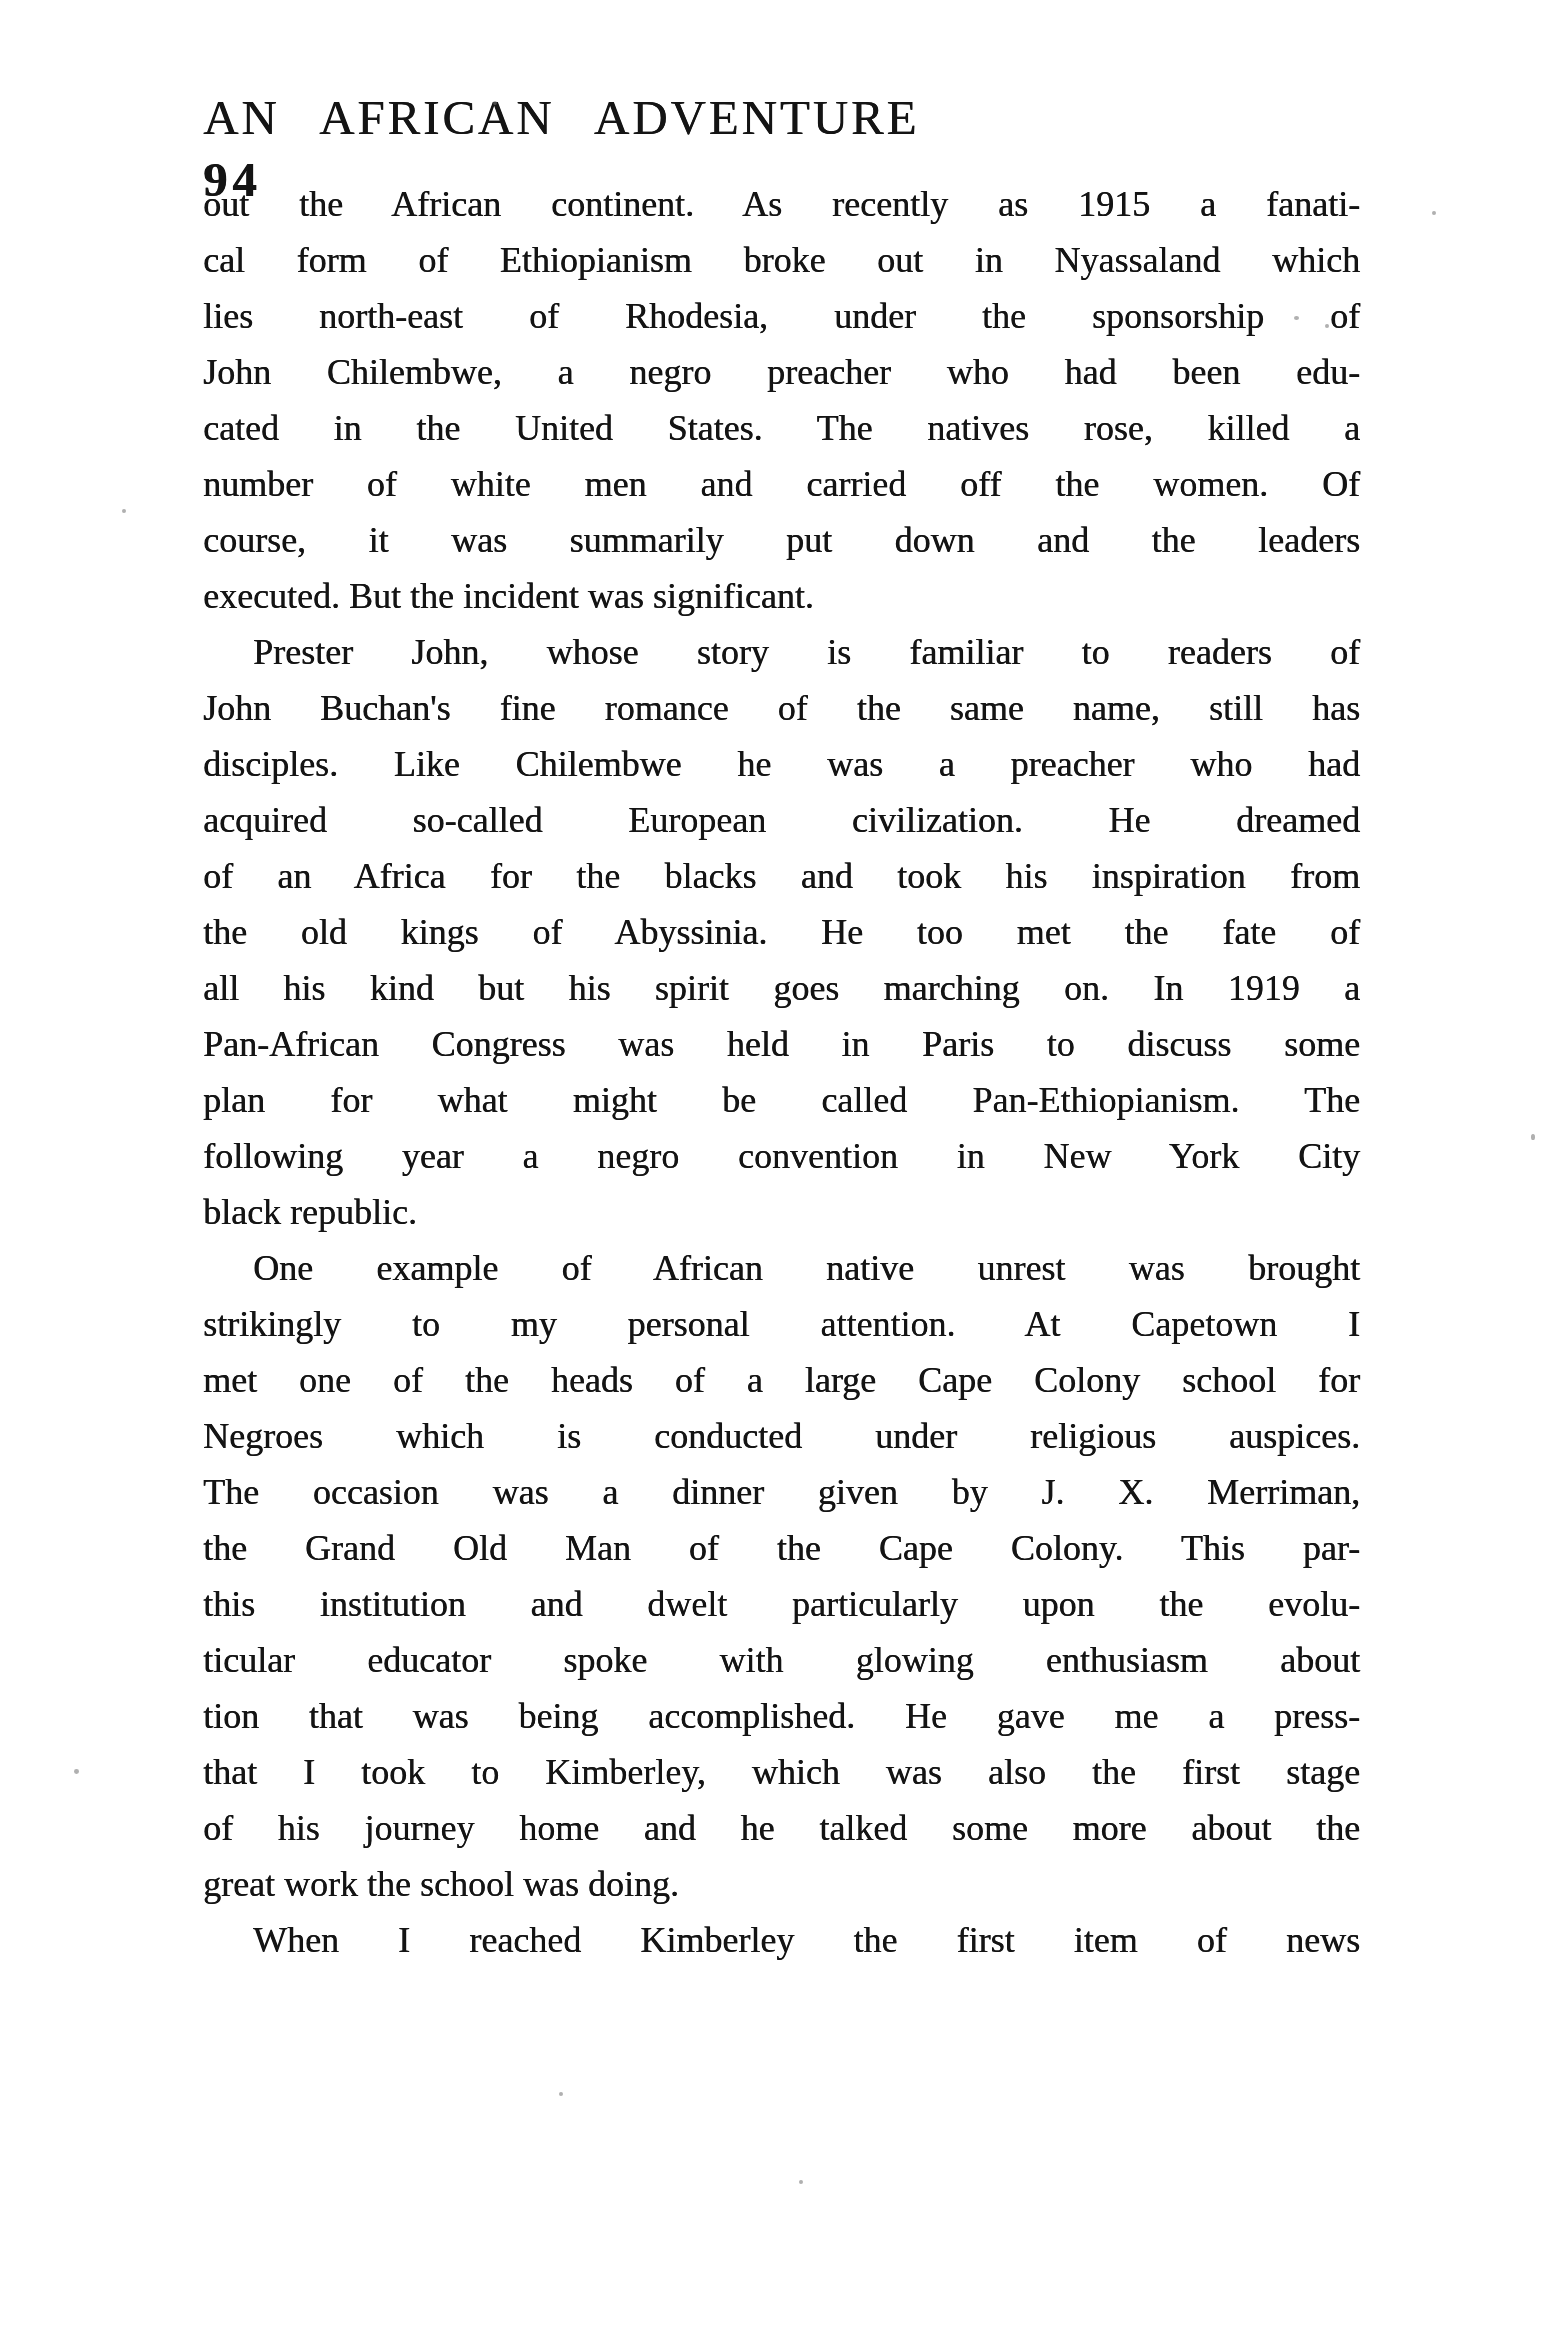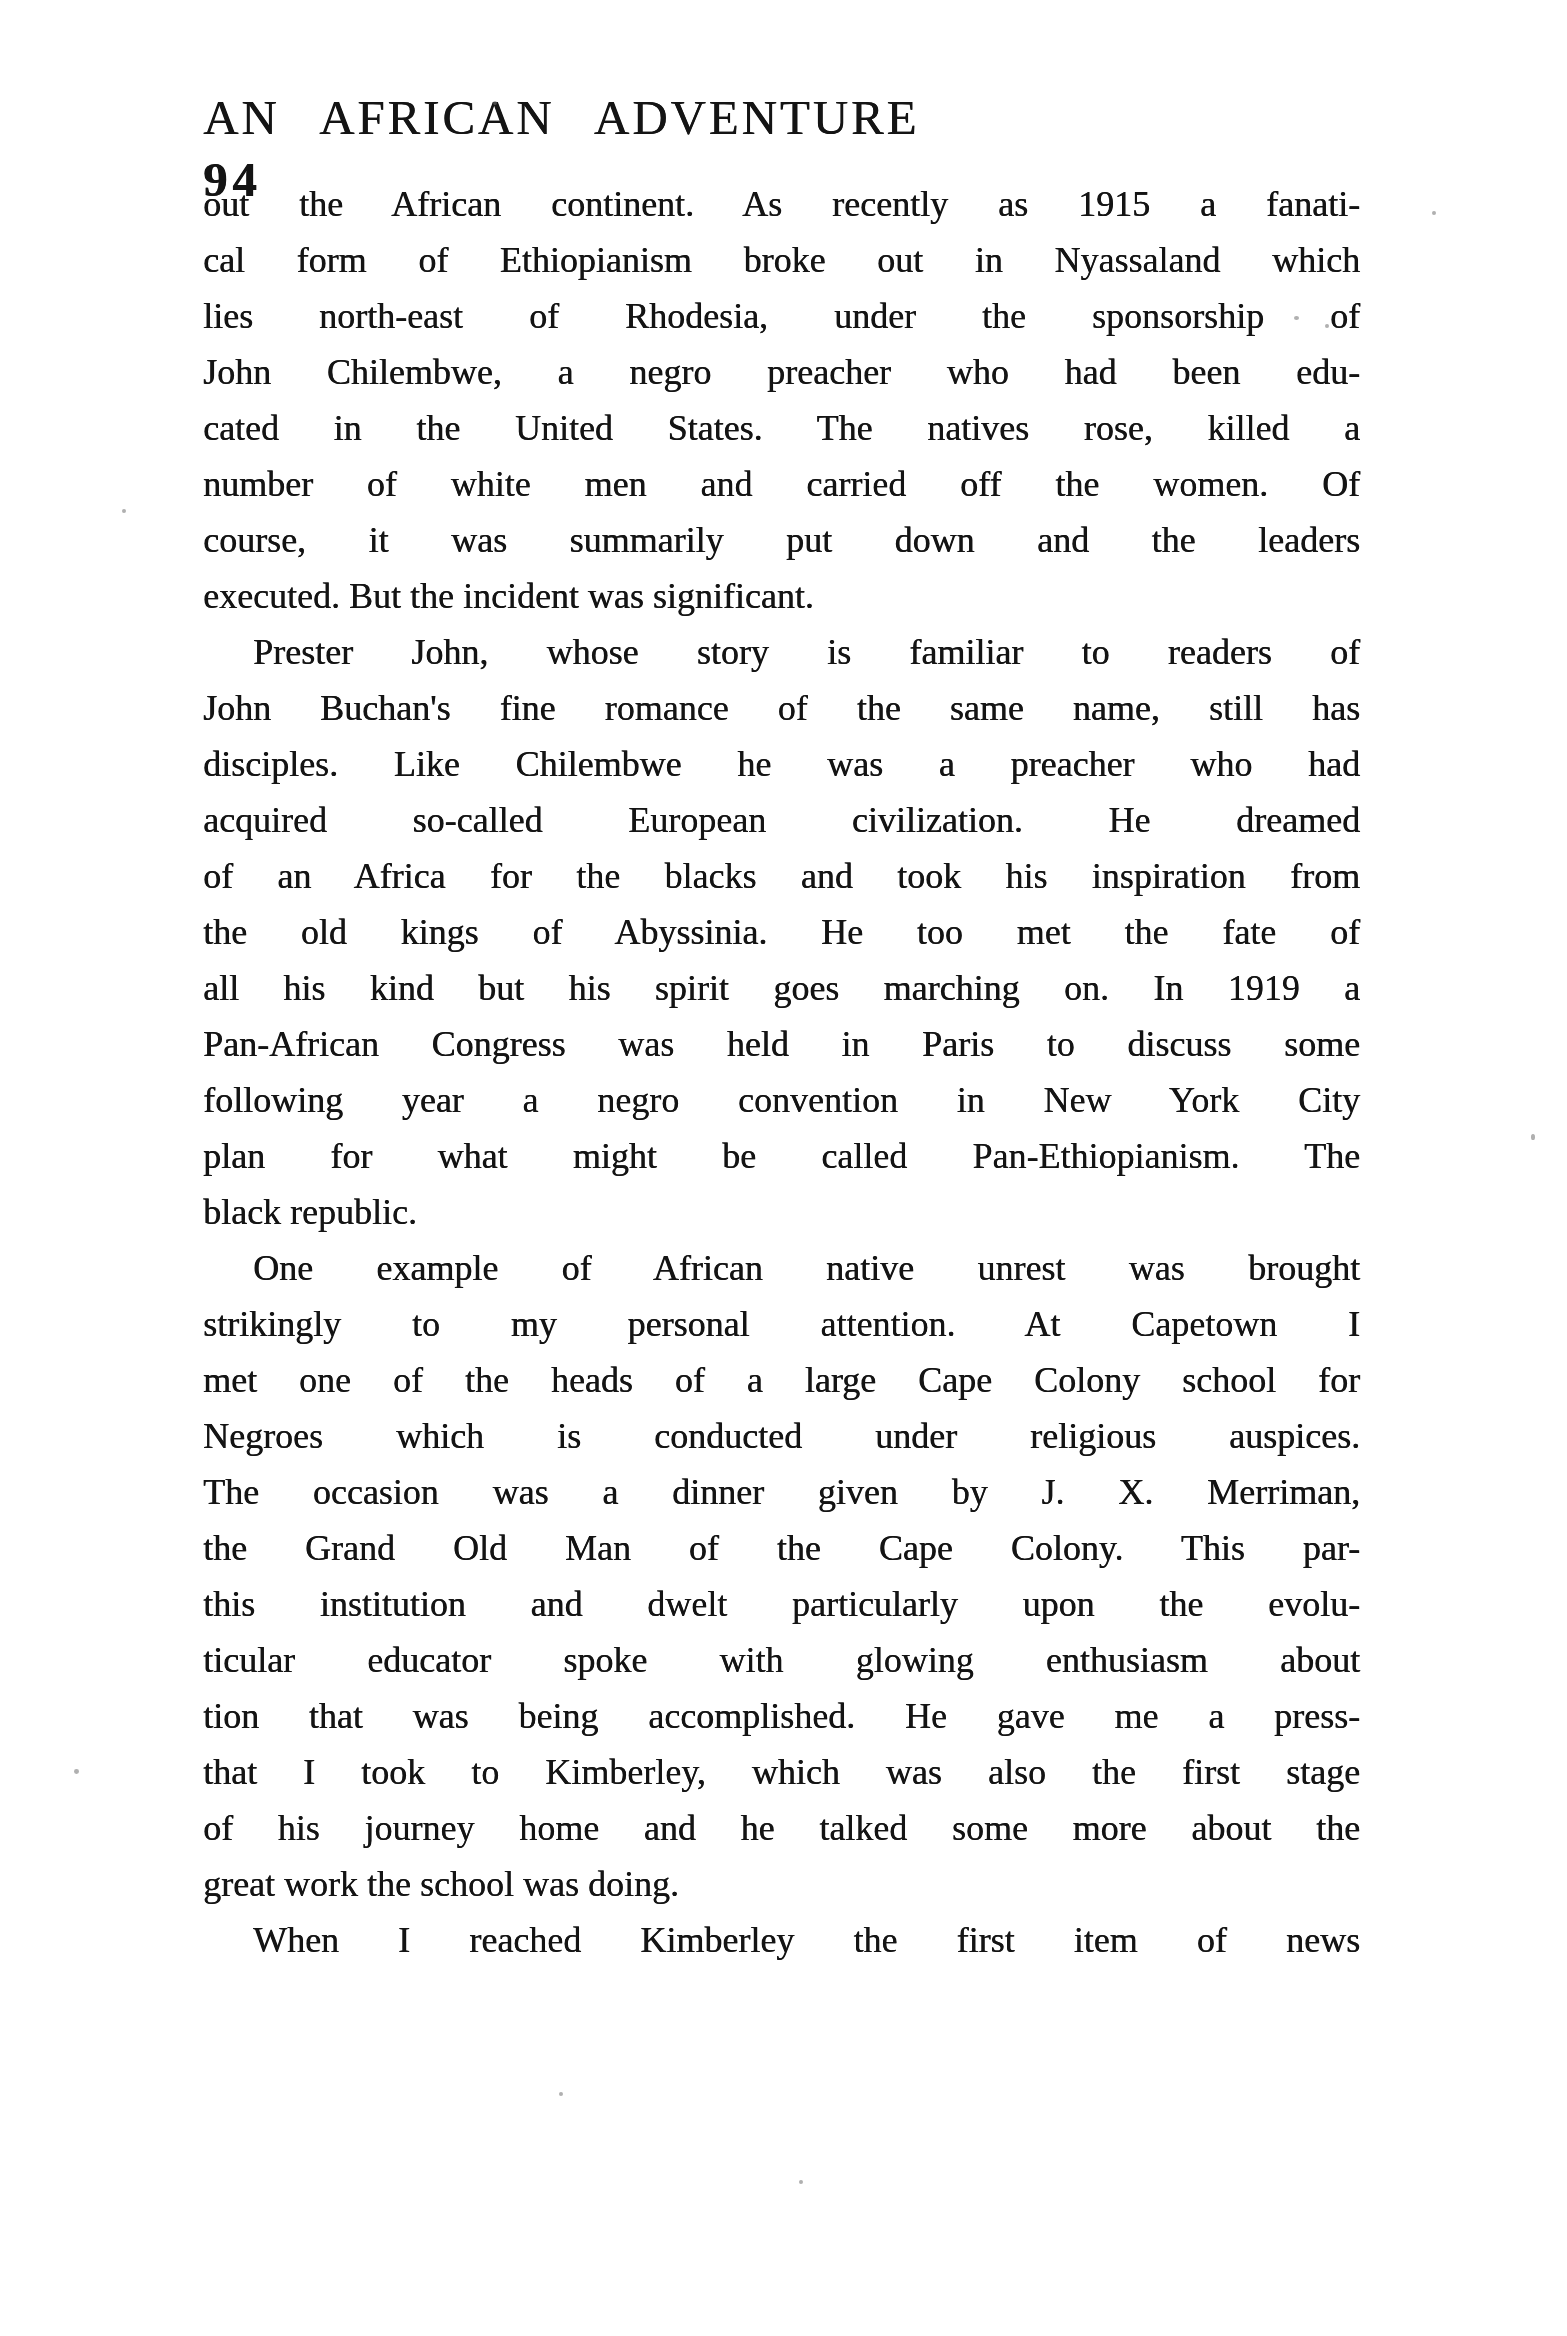--- a/index.html
+++ b/index.html
@@ -86,22 +86,22 @@
       <div class="line">course, it was summarily put down and the leaders</div>
       <div class="line no-just">executed. But the incident was significant.</div>
       <div class="line indent">Prester John, whose story is familiar to readers of</div>
       <div class="line">John Buchan's fine romance of the same name, still has</div>
       <div class="line">disciples. Like Chilembwe he was a preacher who had</div>
       <div class="line">acquired so-called European civilization. He dreamed</div>
       <div class="line">of an Africa for the blacks and took his inspiration from</div>
       <div class="line">the old kings of Abyssinia. He too met the fate of</div>
       <div class="line">all his kind but his spirit goes marching on. In 1919 a</div>
       <div class="line">Pan-African Congress was held in Paris to discuss some</div>
+      <div class="line">plan for what might be called Pan-Ethiopianism. The</div>
       <div class="line">following year a negro convention in New York City</div>
-      <div class="line">plan for what might be called Pan-Ethiopianism. The</div>
       <div class="line no-just">black republic.</div>
       <div class="line indent">One example of African native unrest was brought</div>
       <div class="line">strikingly to my personal attention. At Capetown I</div>
       <div class="line">met one of the heads of a large Cape Colony school for</div>
       <div class="line">Negroes which is conducted under religious auspices.</div>
       <div class="line">The occasion was a dinner given by J. X. Merriman,</div>
       <div class="line">the Grand Old Man of the Cape Colony. This par-</div>
       <div class="line">this institution and dwelt particularly upon the evolu-</div>
       <div class="line">ticular educator spoke with glowing enthusiasm about</div>
       <div class="line">tion that was being accomplished. He gave me a press-</div>

